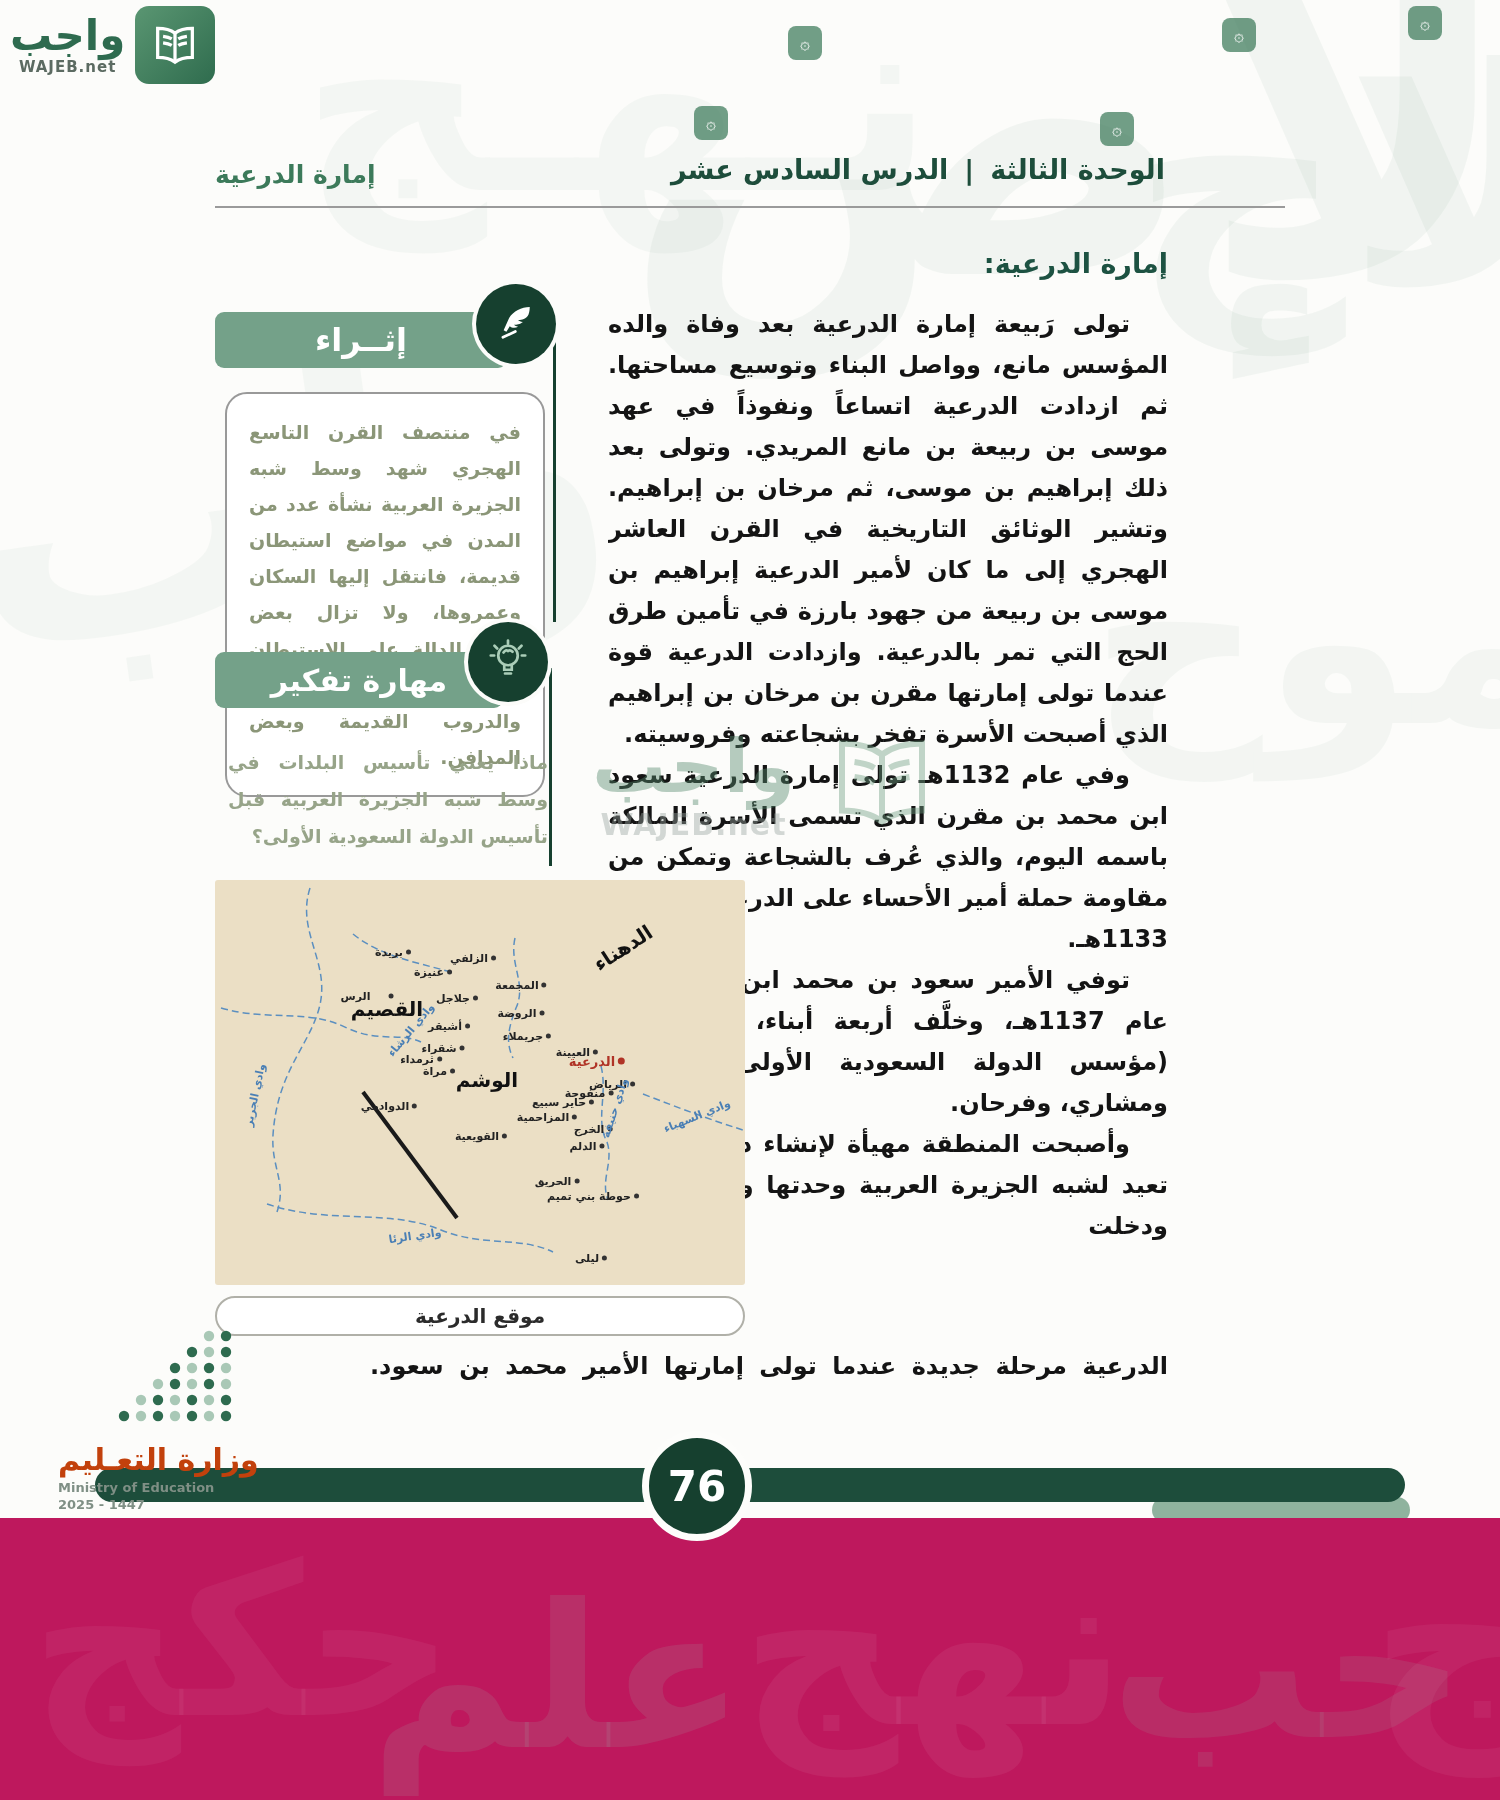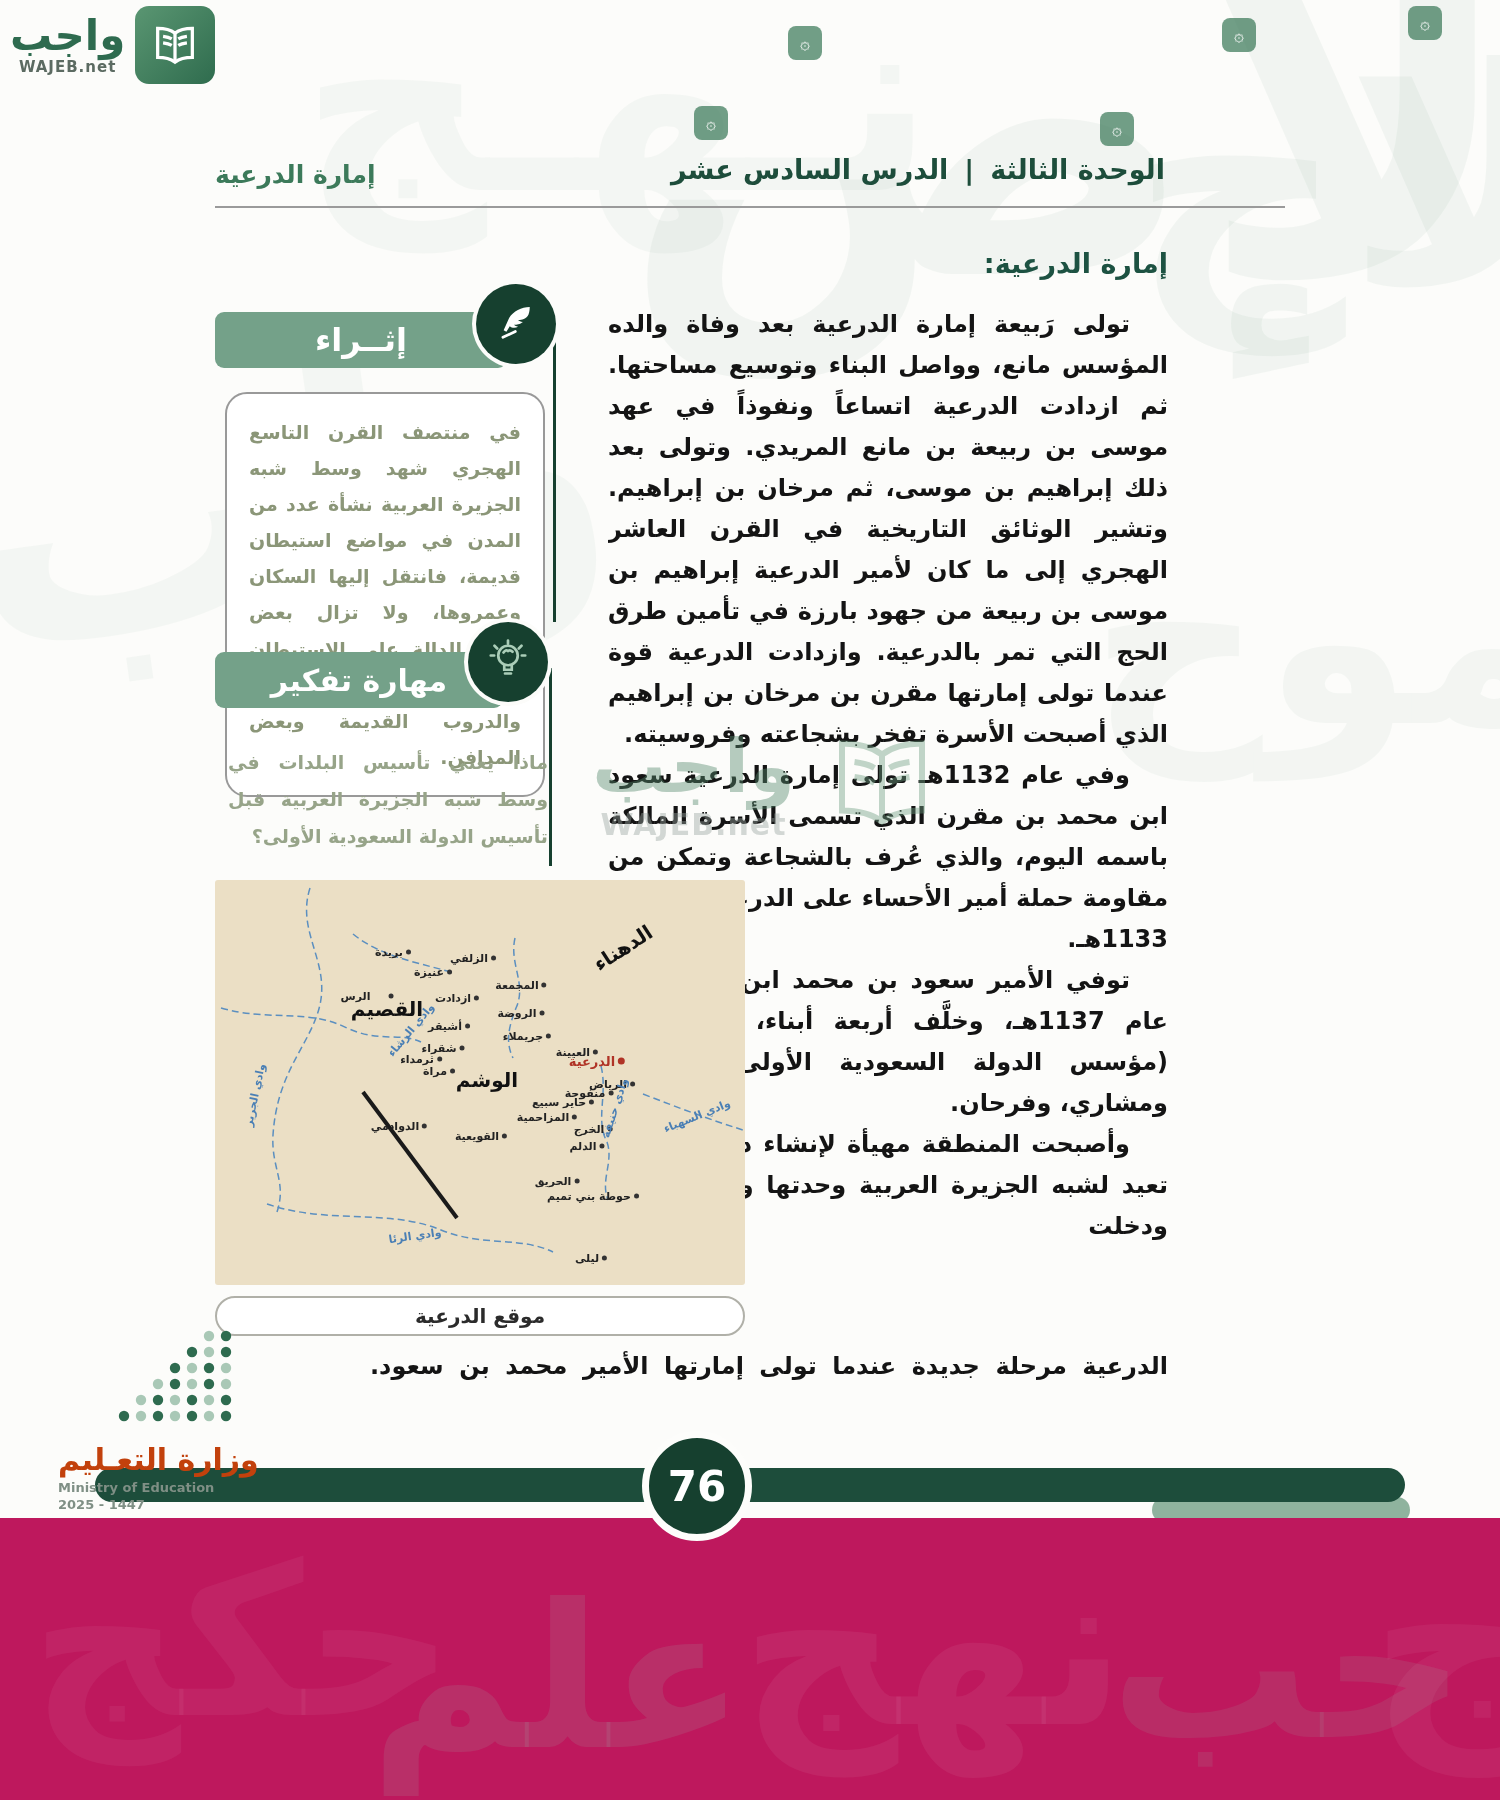--- a/index.html
+++ b/index.html
@@ -196,21 +196,21 @@
         <div class="town" style="left: 258px; top: 78px;">
           <span class="dot"></span>
           <span>الزلفي</span>
         </div>
         <div class="town" style="left: 306px; top: 105px;">
           <span class="dot"></span>
           <span>المجمعة</span>
         </div>
         <div class="town" style="left: 242px; top: 118px;">
           <span class="dot"></span>
-          <span>ازدادت</span>
+          <span>جلاجل</span>
         </div>
         <div class="town" style="left: 152px; top: 116px; gap: 18px;">
           <span class="dot"></span>
           <span>الرس</span>
         </div>
         <div class="town" style="left: 306px; top: 133px;">
           <span class="dot"></span>
           <span>الروضة</span>
         </div>
         <div class="town" style="left: 312px; top: 156px;">
@@ -242,21 +242,21 @@
           <span>الدرعية</span>
         </div>
         <div class="town" style="left: 397px; top: 204px;">
           <span class="dot"></span>
           <span>الرياض</span>
         </div>
         <div class="town" style="left: 374px; top: 213px;">
           <span class="dot"></span>
           <span>منفوحة</span>
         </div>
-        <div class="town" style="left: 184px; top: 226px; margin-top: 20px;">
+        <div class="town" style="left: 174px; top: 226px;">
           <span class="dot"></span>
           <span>الدوادمي</span>
         </div>
         <div class="town" style="left: 348px; top: 222px;">
           <span class="dot"></span>
           <span>حاير سبيع</span>
         </div>
         <div class="town" style="left: 332px; top: 237px;">
           <span class="dot"></span>
           <span>المزاحمية</span>

